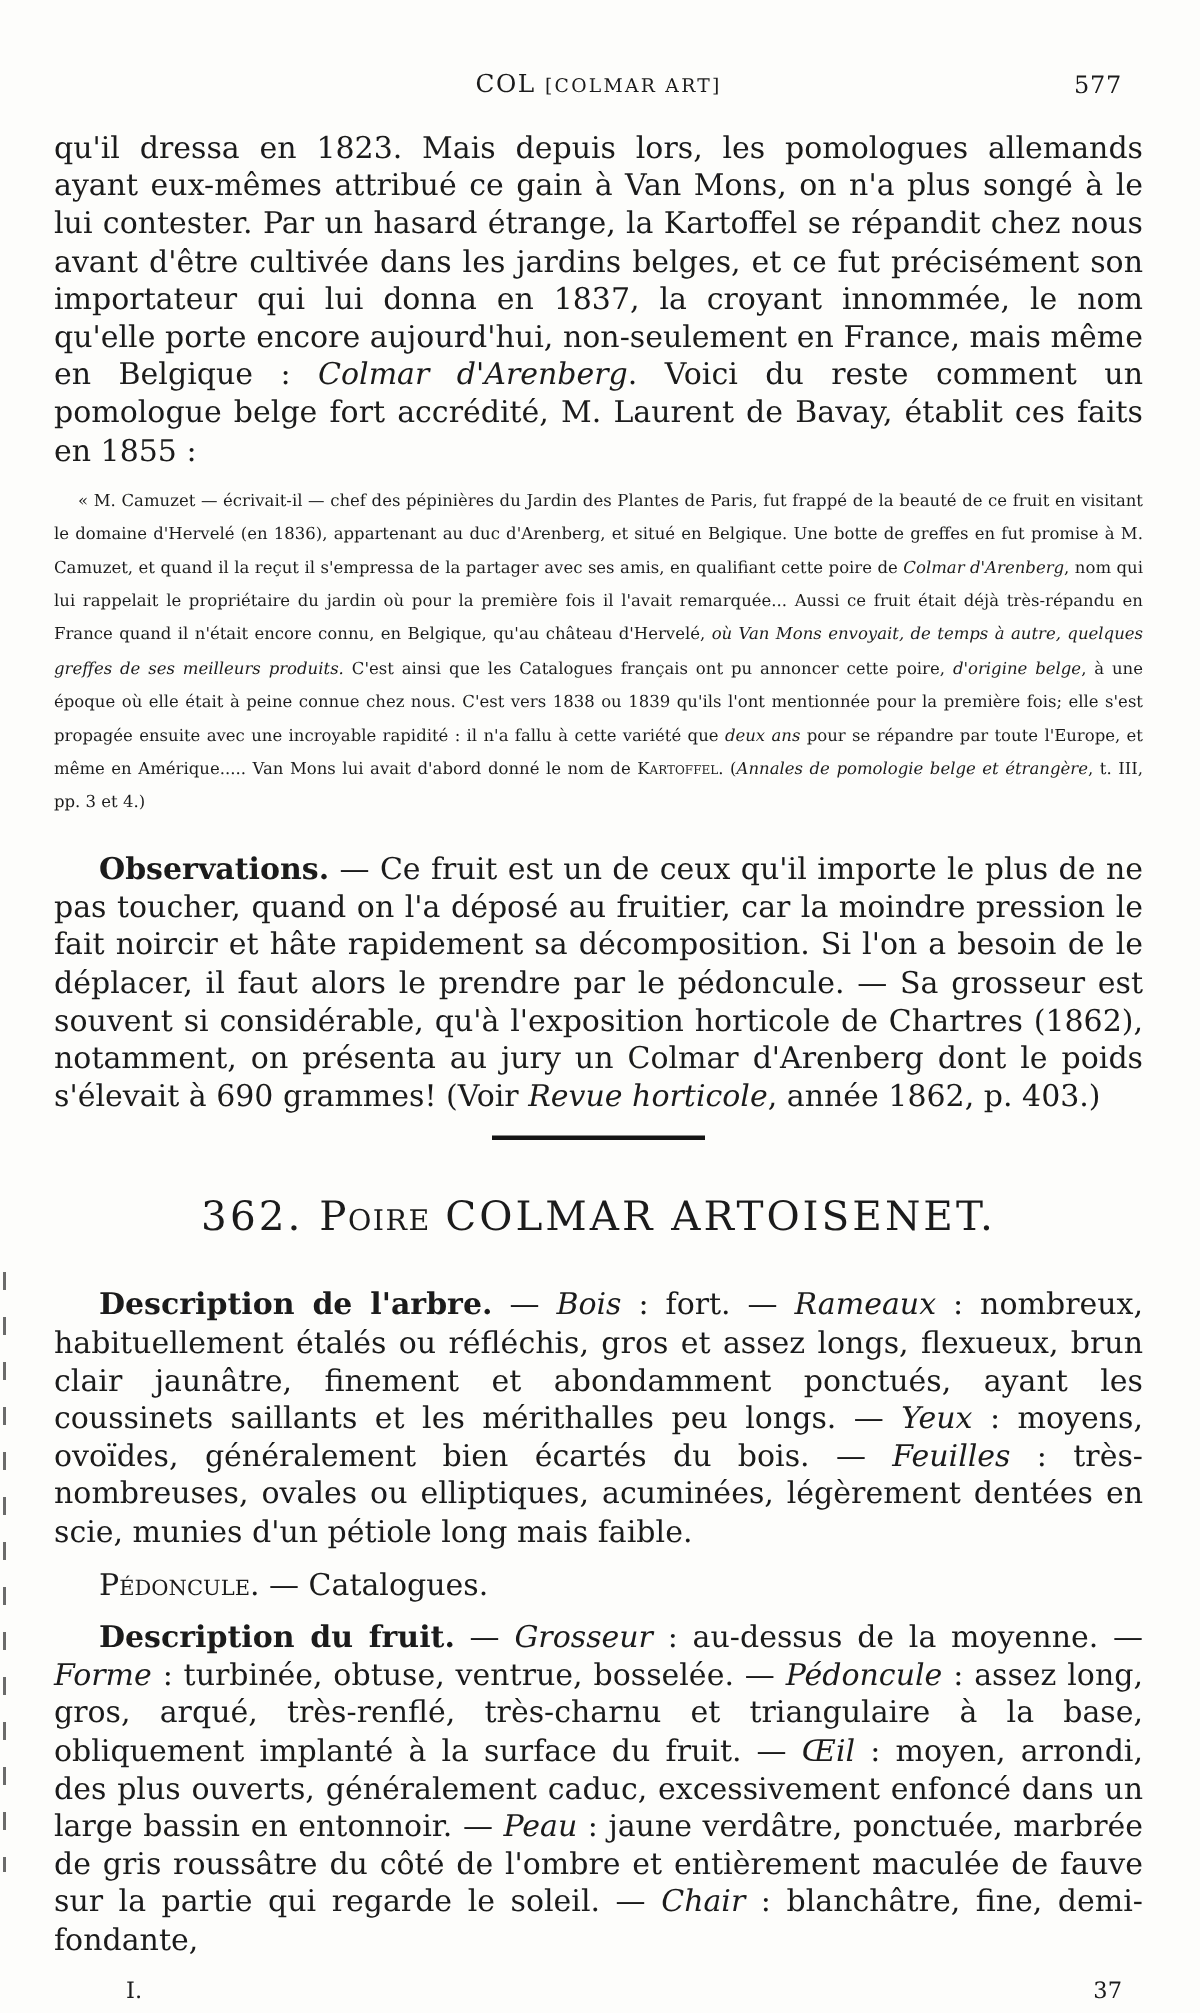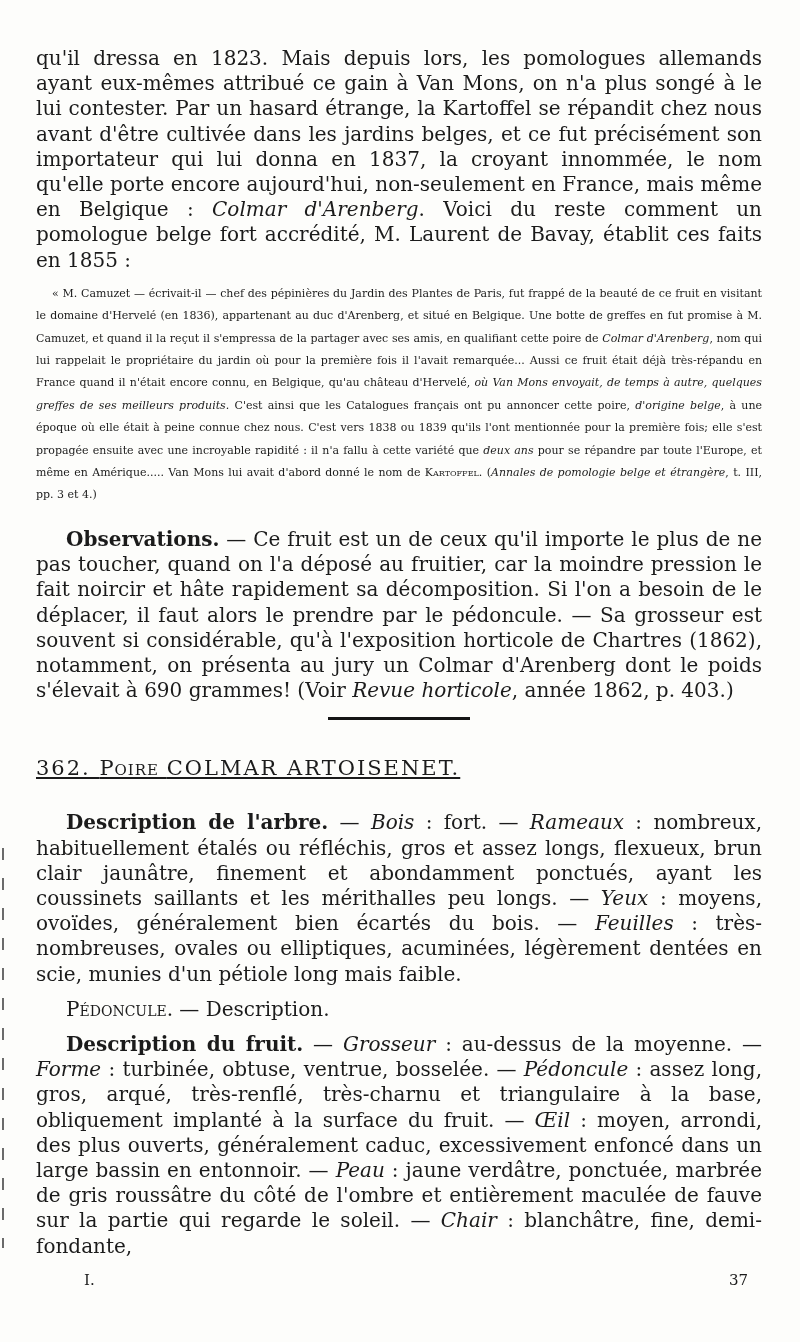--- a/index.html
+++ b/index.html
@@ -59,28 +59,27 @@
   }
 
   .section-divider {
     width: 142px;
     height: 3px;
     background: #151515;
     margin: 14px auto 0 auto;
   }
 
   h2.section-heading {
-    text-align: left;
+    text-align: center;
     font-weight: normal;
-    font-size: 21px;
+    font-size: 27px;
     letter-spacing: 2px;
     margin-top: 36px;
     margin-bottom: 30px;
     white-space: nowrap;
-    text-decoration: underline;
   }
   h2.section-heading .s-sc { letter-spacing: 1px; }
 
   p.fert-line, p.cult-para { margin-top: 4px; }
 
   .page-footer {
     display: flex;
     justify-content: space-between;
     padding: 2px 14px 0 48px;
     font-size: 15px;
@@ -92,34 +91,38 @@
   .s-b { font-weight: bold; }
   .s-sc { font-variant: small-caps; }
 </style>
 </head>
 <body>
 
 <div class="page">
 
   <div class="edge-marks"></div>
 
+  <div class="running-header">
+    <span class="running-title"><span>COL </span><span class="bracket">[COLMAR ART]</span></span>
+    <span class="running-page-num">577</span>
+  </div>
 
   <p class="body-text no-indent"><span class="s-n">qu'il dressa en 1823. Mais depuis lors, les pomologues allemands ayant eux-mêmes attribué ce gain à Van Mons, on n'a plus songé à le lui contester. Par un hasard étrange, la Kartoffel se répandit chez nous avant d'être cultivée dans les jardins belges, et ce fut précisément son importateur qui lui donna en 1837, la croyant innommée, le nom qu'elle porte encore aujourd'hui, non-seulement en France, mais même en Belgique : </span><span class="s-i">Colmar d'Arenberg</span><span class="s-n">. Voici du reste comment un pomologue belge fort accrédité, M. Laurent de Bavay, établit ces faits en 1855 :</span></p>
 
   <p class="quote-text"><span class="s-n">« M. Camuzet — écrivait-il — chef des pépinières du Jardin des Plantes de Paris, fut frappé de la beauté de ce fruit en visitant le domaine d'Hervelé (en 1836), appartenant au duc d'Arenberg, et situé en Belgique. Une botte de greffes en fut promise à M. Camuzet, et quand il la reçut il s'empressa de la partager avec ses amis, en qualifiant cette poire de </span><span class="s-i">Colmar d'Arenberg</span><span class="s-n">, nom qui lui rappelait le propriétaire du jardin où pour la première fois il l'avait remarquée... Aussi ce fruit était déjà très-répandu en France quand il n'était encore connu, en Belgique, qu'au château d'Hervelé, </span><span class="s-i">où Van Mons envoyait, de temps à autre, quelques greffes de ses meilleurs produits.</span><span class="s-n"> C'est ainsi que les Catalogues français ont pu annoncer cette poire, </span><span class="s-i">d'origine belge</span><span class="s-n">, à une époque où elle était à peine connue chez nous. C'est vers 1838 ou 1839 qu'ils l'ont mentionnée pour la première fois; elle s'est propagée ensuite avec une incroyable rapidité : il n'a fallu à cette variété que </span><span class="s-i">deux ans</span><span class="s-n"> pour se répandre par toute l'Europe, et même en Amérique..... Van Mons lui avait d'abord donné le nom de </span><span class="s-sc">Kartoffel</span><span class="s-n">. (</span><span class="s-i">Annales de pomologie belge et étrangère</span><span class="s-n">, t. III, pp. 3 et 4.)</span></p>
 
   <p class="body-text"><span class="s-b">Observations.</span><span class="s-n"> — Ce fruit est un de ceux qu'il importe le plus de ne pas toucher, quand on l'a déposé au fruitier, car la moindre pression le fait noircir et hâte rapidement sa décomposition. Si l'on a besoin de le déplacer, il faut alors le prendre par le pédoncule. — Sa grosseur est souvent si considérable, qu'à l'exposition horticole de Chartres (1862), notamment, on présenta au jury un Colmar d'Arenberg dont le poids s'élevait à 690 grammes! (Voir </span><span class="s-i">Revue horticole</span><span class="s-n">, année 1862, p. 403.)</span></p>
 
   <div class="section-divider"></div>
 
   <h2 class="section-heading"><span class="s-n">362. </span><span class="s-sc">Poire </span><span class="s-n">COLMAR ARTOISENET.</span></h2>
 
   <p class="body-text"><span class="s-b">Description de l'arbre.</span><span class="s-n"> — </span><span class="s-i">Bois</span><span class="s-n"> : fort. — </span><span class="s-i">Rameaux</span><span class="s-n"> : nombreux, habituellement étalés ou réfléchis, gros et assez longs, flexueux, brun clair jaunâtre, finement et abondamment ponctués, ayant les coussinets saillants et les mérithalles peu longs. — </span><span class="s-i">Yeux</span><span class="s-n"> : moyens, ovoïdes, généralement bien écartés du bois. — </span><span class="s-i">Feuilles</span><span class="s-n"> : très-nombreuses, ovales ou elliptiques, acuminées, légèrement dentées en scie, munies d'un pétiole long mais faible.</span></p>
 
-  <p class="body-text fert-line"><span class="s-sc">Pédoncule</span><span class="s-n">. — Description.</span></p>
+  <p class="body-text fert-line"><span class="s-sc">Pédoncule</span><span class="s-n">. — Catalogues.</span></p>
 
 
   <p class="body-text"><span class="s-b">Description du fruit.</span><span class="s-n"> — </span><span class="s-i">Grosseur</span><span class="s-n"> : au-dessus de la moyenne. — </span><span class="s-i">Forme</span><span class="s-n"> : turbinée, obtuse, ventrue, bosselée. — </span><span class="s-i">Pédoncule</span><span class="s-n"> : assez long, gros, arqué, très-renflé, très-charnu et triangulaire à la base, obliquement implanté à la surface du fruit. — </span><span class="s-i">Œil</span><span class="s-n"> : moyen, arrondi, des plus ouverts, généralement caduc, excessivement enfoncé dans un large bassin en entonnoir. — </span><span class="s-i">Peau</span><span class="s-n"> : jaune verdâtre, ponctuée, marbrée de gris roussâtre du côté de l'ombre et entièrement maculée de fauve sur la partie qui regarde le soleil. — </span><span class="s-i">Chair</span><span class="s-n"> : blanchâtre, fine, demi-fondante,</span></p>
 
   <div class="page-footer">
     <span>I.</span>
     <span>37</span>
   </div>
 
 </div>

